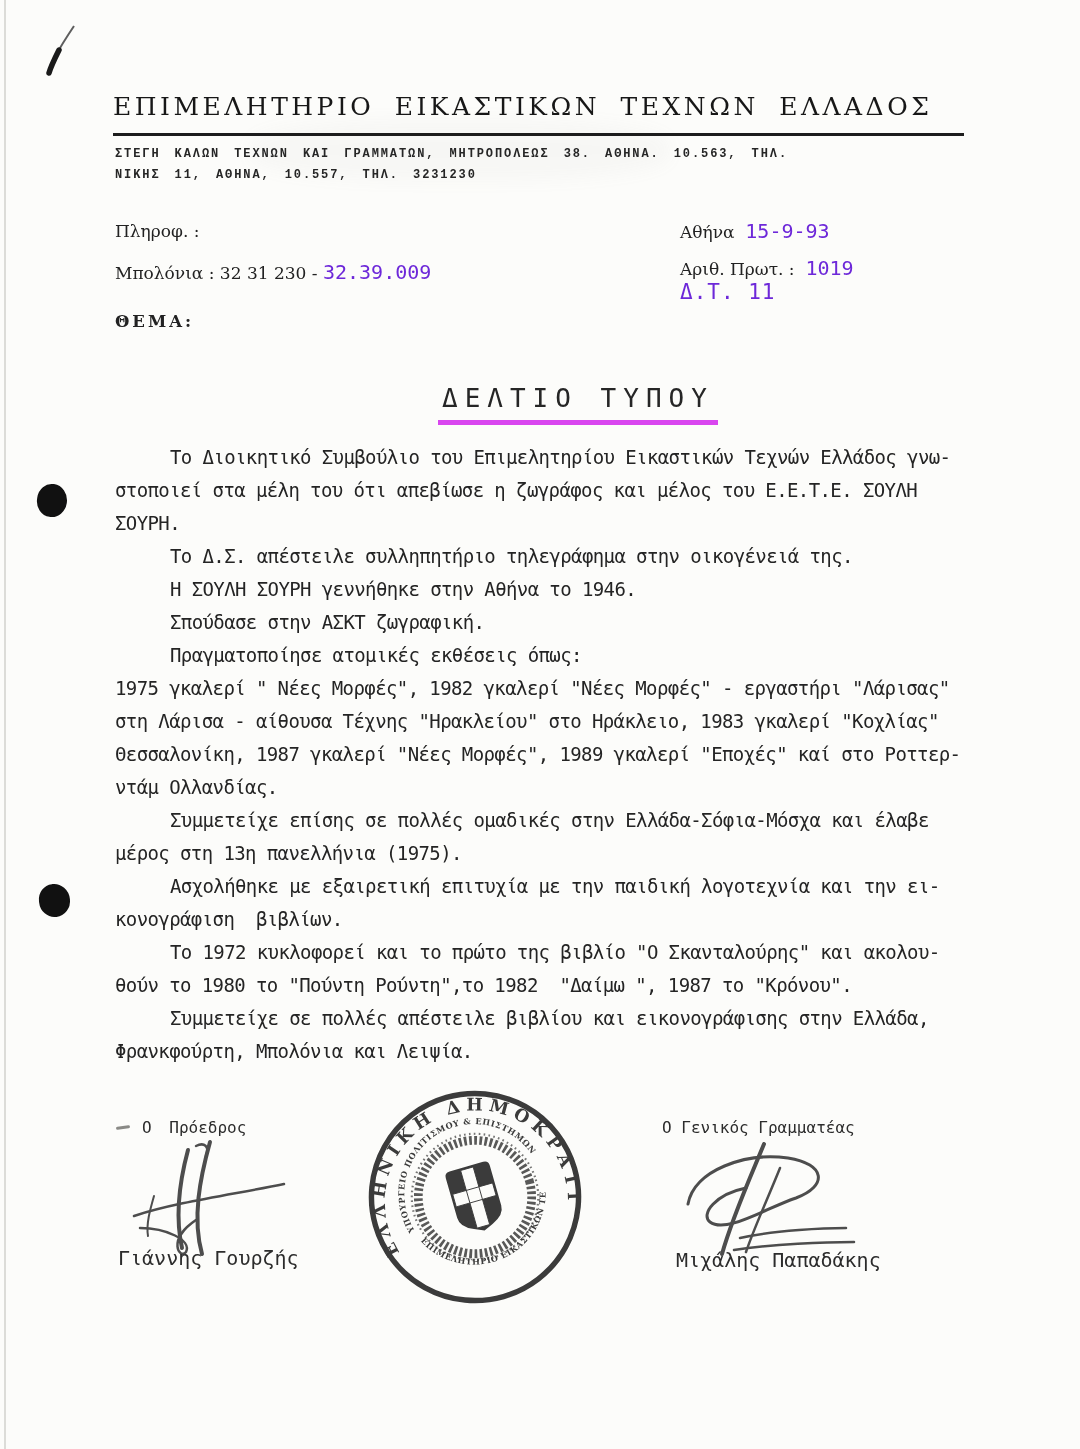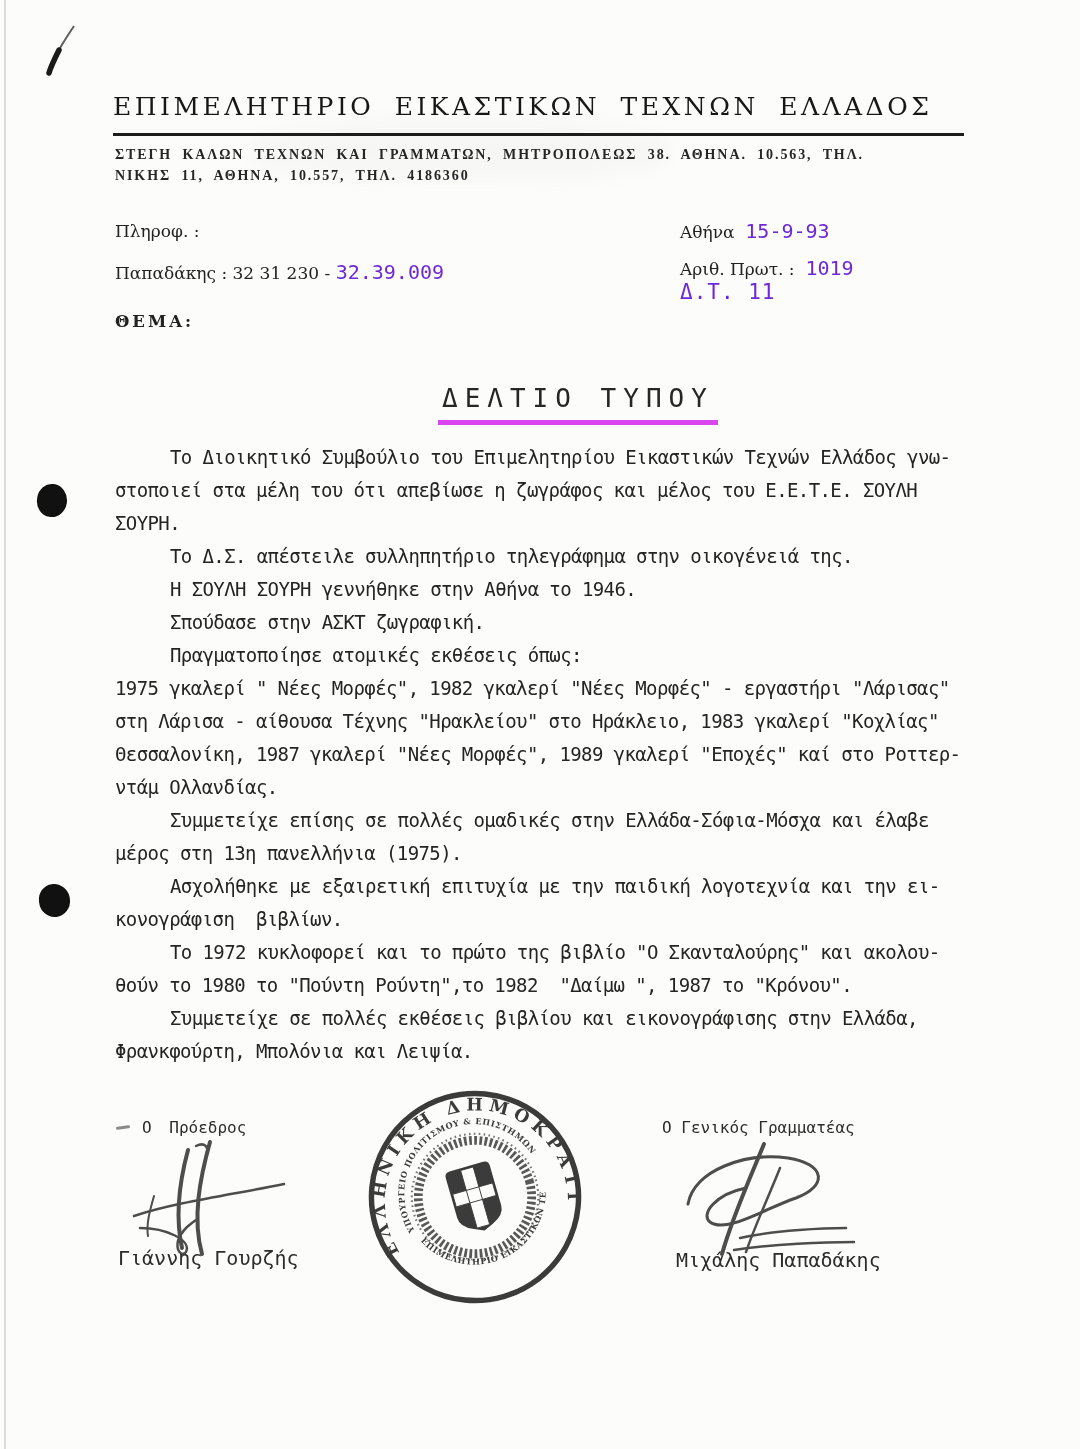--- a/index.html
+++ b/index.html
@@ -14,21 +14,21 @@
   .scan-smudge{left:250px;top:120px;width:420px;height:60px;background:#9a9a96;
     opacity:0.05;filter:blur(9px);border-radius:40%;}
   
   .org-name{
     left:113px;top:92px;width:856px;
     font-family:"DejaVu Serif",serif;font-size:25px;font-weight:500;
     letter-spacing:3.5px;word-spacing:9px;color:#171717;white-space:nowrap;
   }
   .org-rule{left:113px;top:133px;width:851px;height:3px;background:#1d1d1d;}
   .addr{
-    font-family:Liberation Serif, serif;font-weight:bold;font-size:14px;
+    font-family:Liberation Mono, monospace;font-weight:bold;font-size:12px;
     letter-spacing:1.9px;word-spacing:5px;color:#262626;white-space:nowrap;
   }
   .addr1{left:115px;top:147px;}
   .addr2{left:115px;top:168px;}
   
   .serif-label{font-family:"DejaVu Serif",serif;font-size:17px;color:#222;white-space:nowrap;}
   .typed{font-family:"DejaVu Sans Mono",monospace;color:#6d28d9;white-space:nowrap;}
   .meta-info{left:115px;top:221px;}
   .meta-phones{left:115px;top:260px;}
   .meta-subject{left:115px;top:312px;letter-spacing:3px;font-weight:bold;font-size:16.5px;text-align:center;}
@@ -74,25 +74,25 @@
   <div class="abs scan-smudge"></div>
 
   <svg class="abs pen-mark" width="42" height="52" viewBox="0 0 42 52">
     <path d="M32,2 C26,11 20,20 14,31" stroke="#2a2a2a" stroke-width="2" fill="none" opacity="0.75"></path>
     <path d="M17,26 C13,34 9,42 7,49" stroke="#1a1a1a" stroke-width="5.5" fill="none" stroke-linecap="round"></path>
   </svg>
 
   <div class="abs org-name">ΕΠΙΜΕΛΗΤΗΡΙΟ ΕΙΚΑΣΤΙΚΩΝ ΤΕΧΝΩΝ ΕΛΛΑΔΟΣ</div>
   <div class="abs org-rule"></div>
   <div class="abs addr addr1">ΣΤΕΓΗ ΚΑΛΩΝ ΤΕΧΝΩΝ ΚΑΙ ΓΡΑΜΜΑΤΩΝ, ΜΗΤΡΟΠΟΛΕΩΣ 38. ΑΘΗΝΑ. 10.563, ΤΗΛ.</div>
-  <div class="abs addr addr2">ΝΙΚΗΣ 11, ΑΘΗΝΑ, 10.557, ΤΗΛ. 4186360</div>
+  <div class="abs addr addr2">ΝΙΚΗΣ 11, ΑΘΗΝΑ, 10.557, ΤΗΛ. 3231230</div>
 
   <div class="abs serif-label meta-info">Πληροφ. :</div>
   <div class="abs serif-label meta-phones">
-    <span>Παπαδάκης :</span>
+    <span>Μπολόνια :</span>
     <span>32 31 230</span>
     <span>-</span>
     <span class="typed val">32.39.009</span>
   </div>
   <div class="abs serif-label meta-subject">ΘΕΜΑ:</div>
 
   <div class="abs serif-label meta-city">
     <span>Αθήνα</span>&nbsp;
     <span class="typed val">15-9-93</span>
   </div>
@@ -115,21 +115,21 @@
       <div class="bline">1975 γκαλερί " Νέες Μορφές", 1982 γκαλερί "Νέες Μορφές" - εργαστήρι "Λάρισας"</div>
       <div class="bline">στη Λάρισα - αίθουσα Τέχνης "Ηρακλείου" στο Ηράκλειο, 1983 γκαλερί "Κοχλίας"</div>
       <div class="bline">Θεσσαλονίκη, 1987 γκαλερί "Νέες Μορφές", 1989 γκαλερί "Εποχές" καί στο Ροττερ-</div>
       <div class="bline">ντάμ Ολλανδίας.</div>
       <div class="bline ind">Συμμετείχε επίσης σε πολλές ομαδικές στην Ελλάδα-Σόφια-Μόσχα και έλαβε</div>
       <div class="bline">μέρος στη 13η πανελλήνια (1975).</div>
       <div class="bline ind">Ασχολήθηκε με εξαιρετική επιτυχία με την παιδική λογοτεχνία και την ει-</div>
       <div class="bline">κονογράφιση  βιβλίων.</div>
       <div class="bline ind">Το 1972 κυκλοφορεί και το πρώτο της βιβλίο "Ο Σκανταλούρης" και ακολου-</div>
       <div class="bline">θούν το 1980 το "Πούντη Ρούντη",το 1982  "Δαίμω ", 1987 το "Κρόνου".</div>
-      <div class="bline ind">Συμμετείχε σε πολλές εκθέσεις βιβλίου και εικονογράφισης στην Ελλάδα,</div>
+      <div class="bline ind">Συμμετείχε σε πολλές απέστειλε βιβλίου και εικονογράφισης στην Ελλάδα,</div>
       <div class="bline">Φρανκφούρτη, Μπολόνια και Λειψία.</div>
     </div>
 
   <div class="abs dot dot1"></div>
   <div class="abs dot dot2"></div>
 
   <div class="abs pen-dash"></div>
   <div class="abs sig-role role-left">Ο Πρόεδρος</div>
   <svg class="abs scribble-left" width="180" height="126" viewBox="0 0 180 126">
     <g stroke="#4d4d4d" fill="none" stroke-linecap="round">

